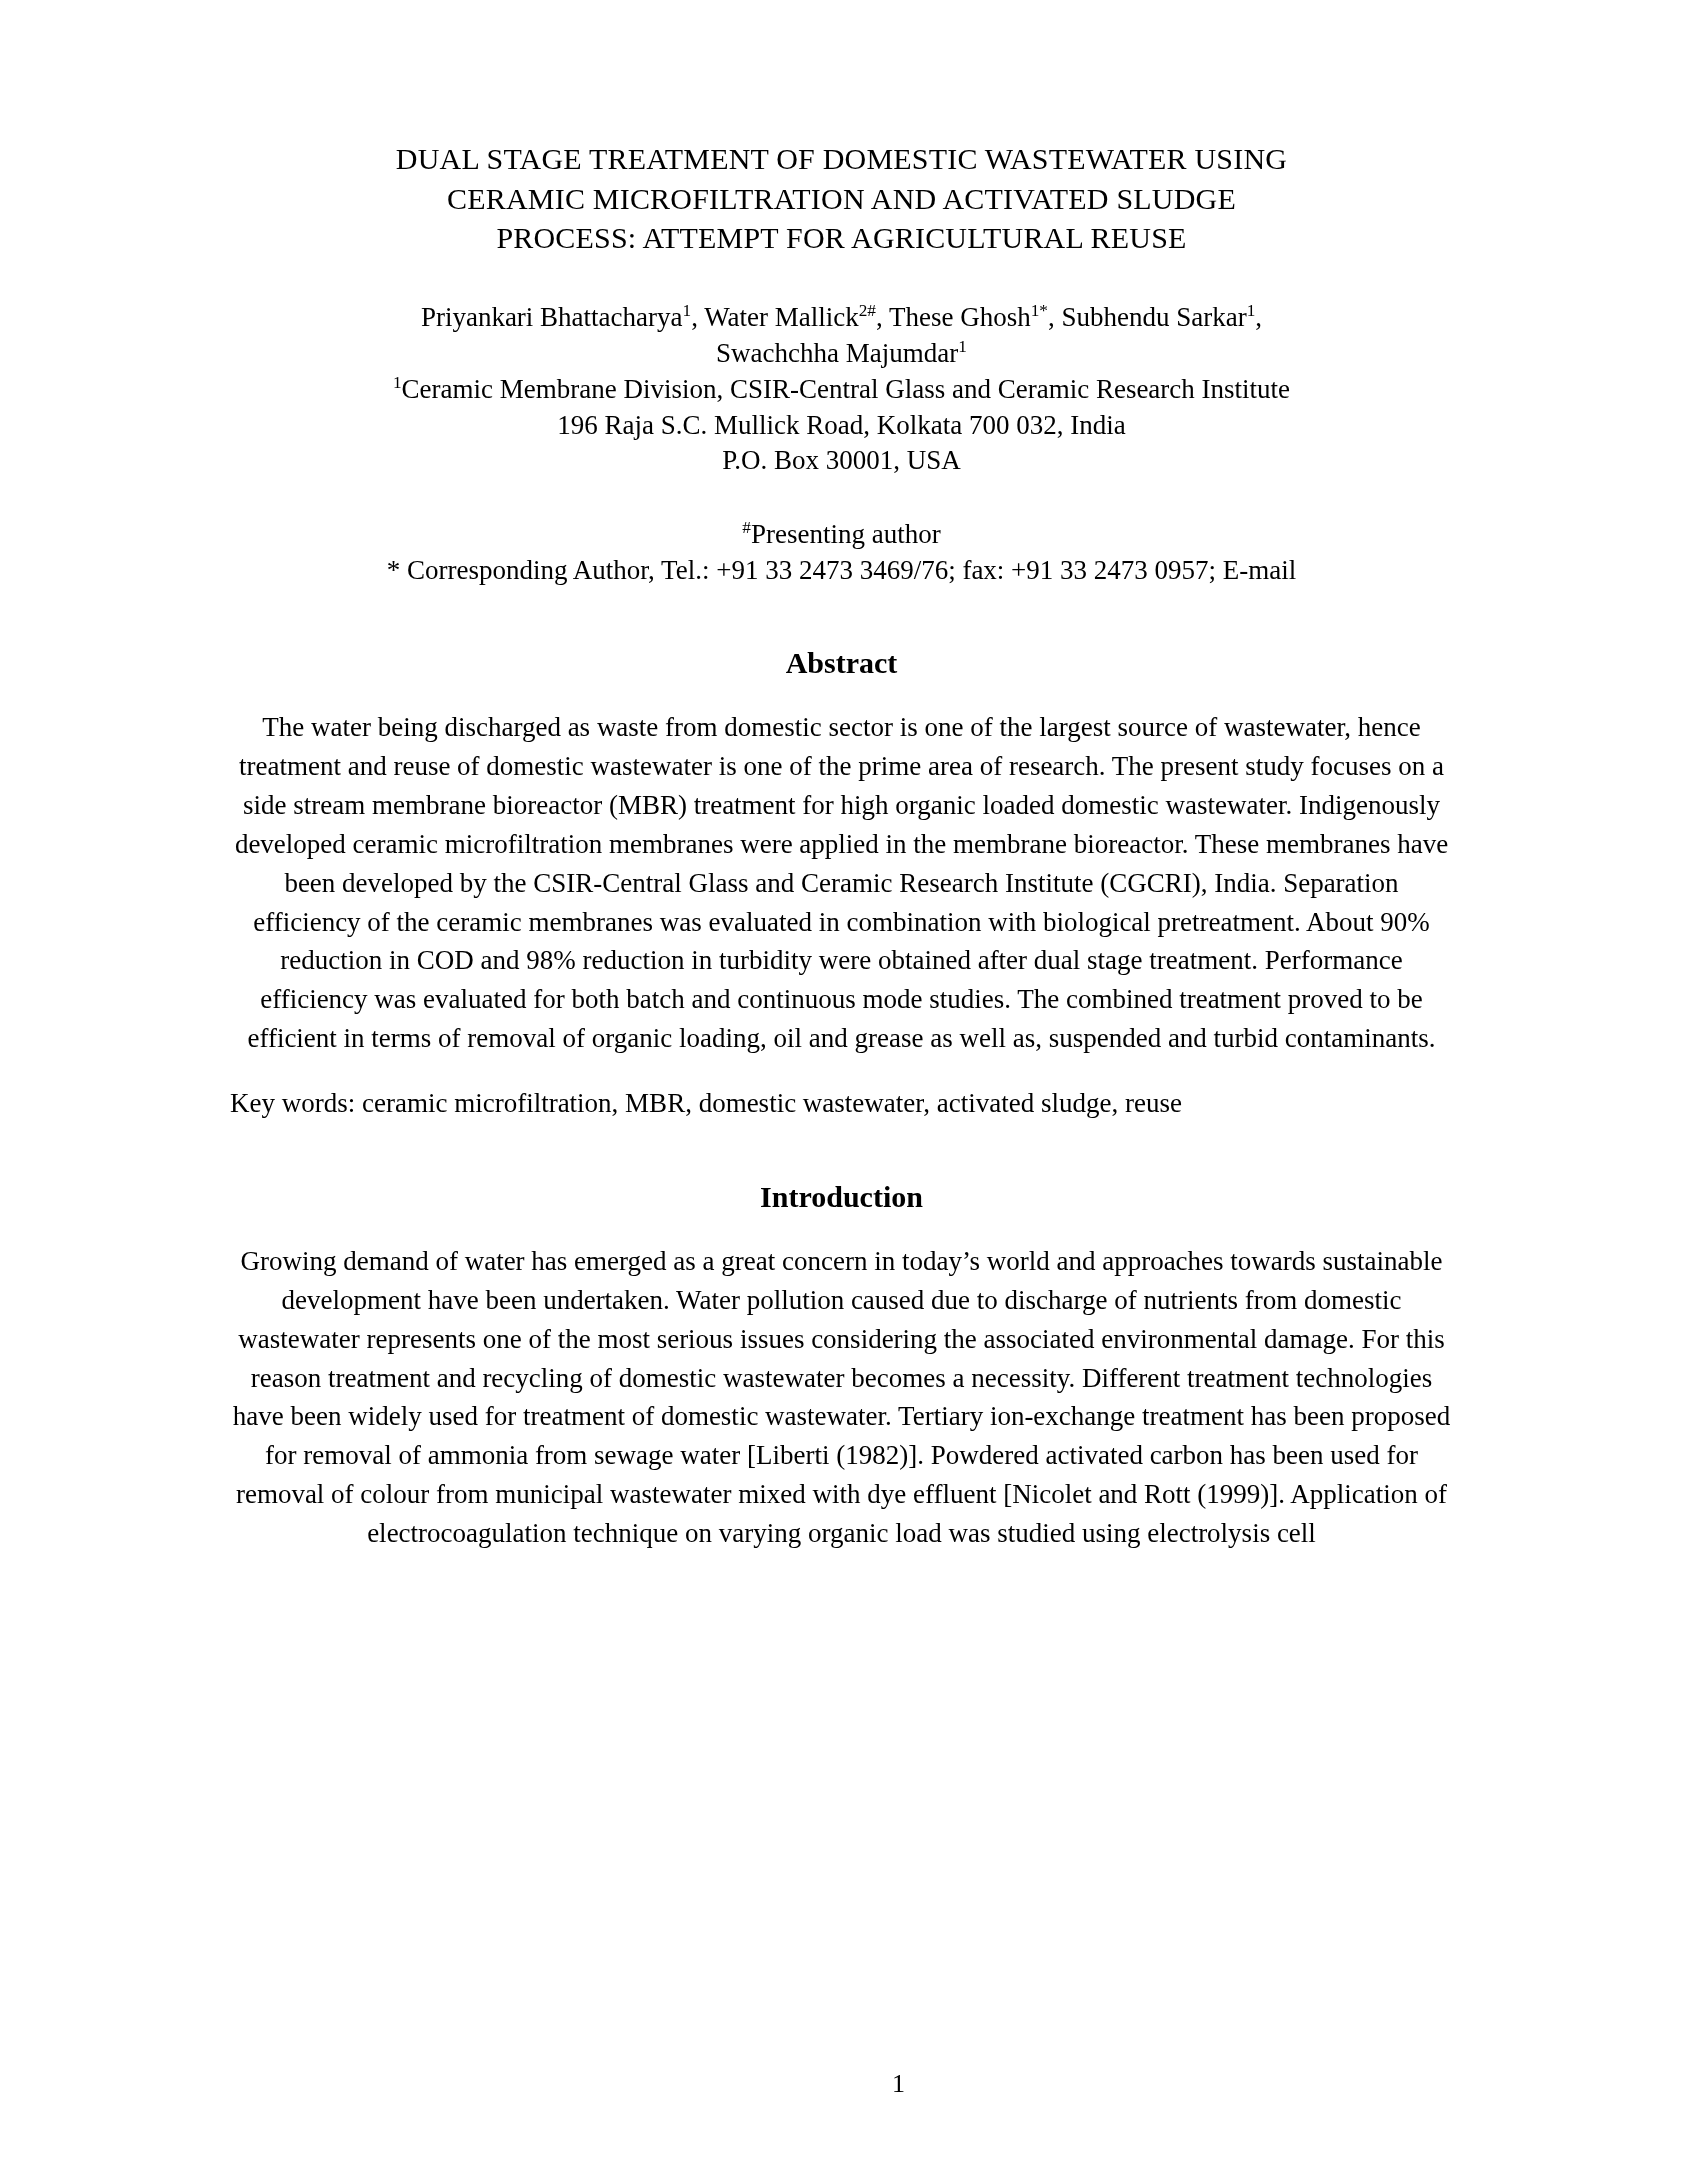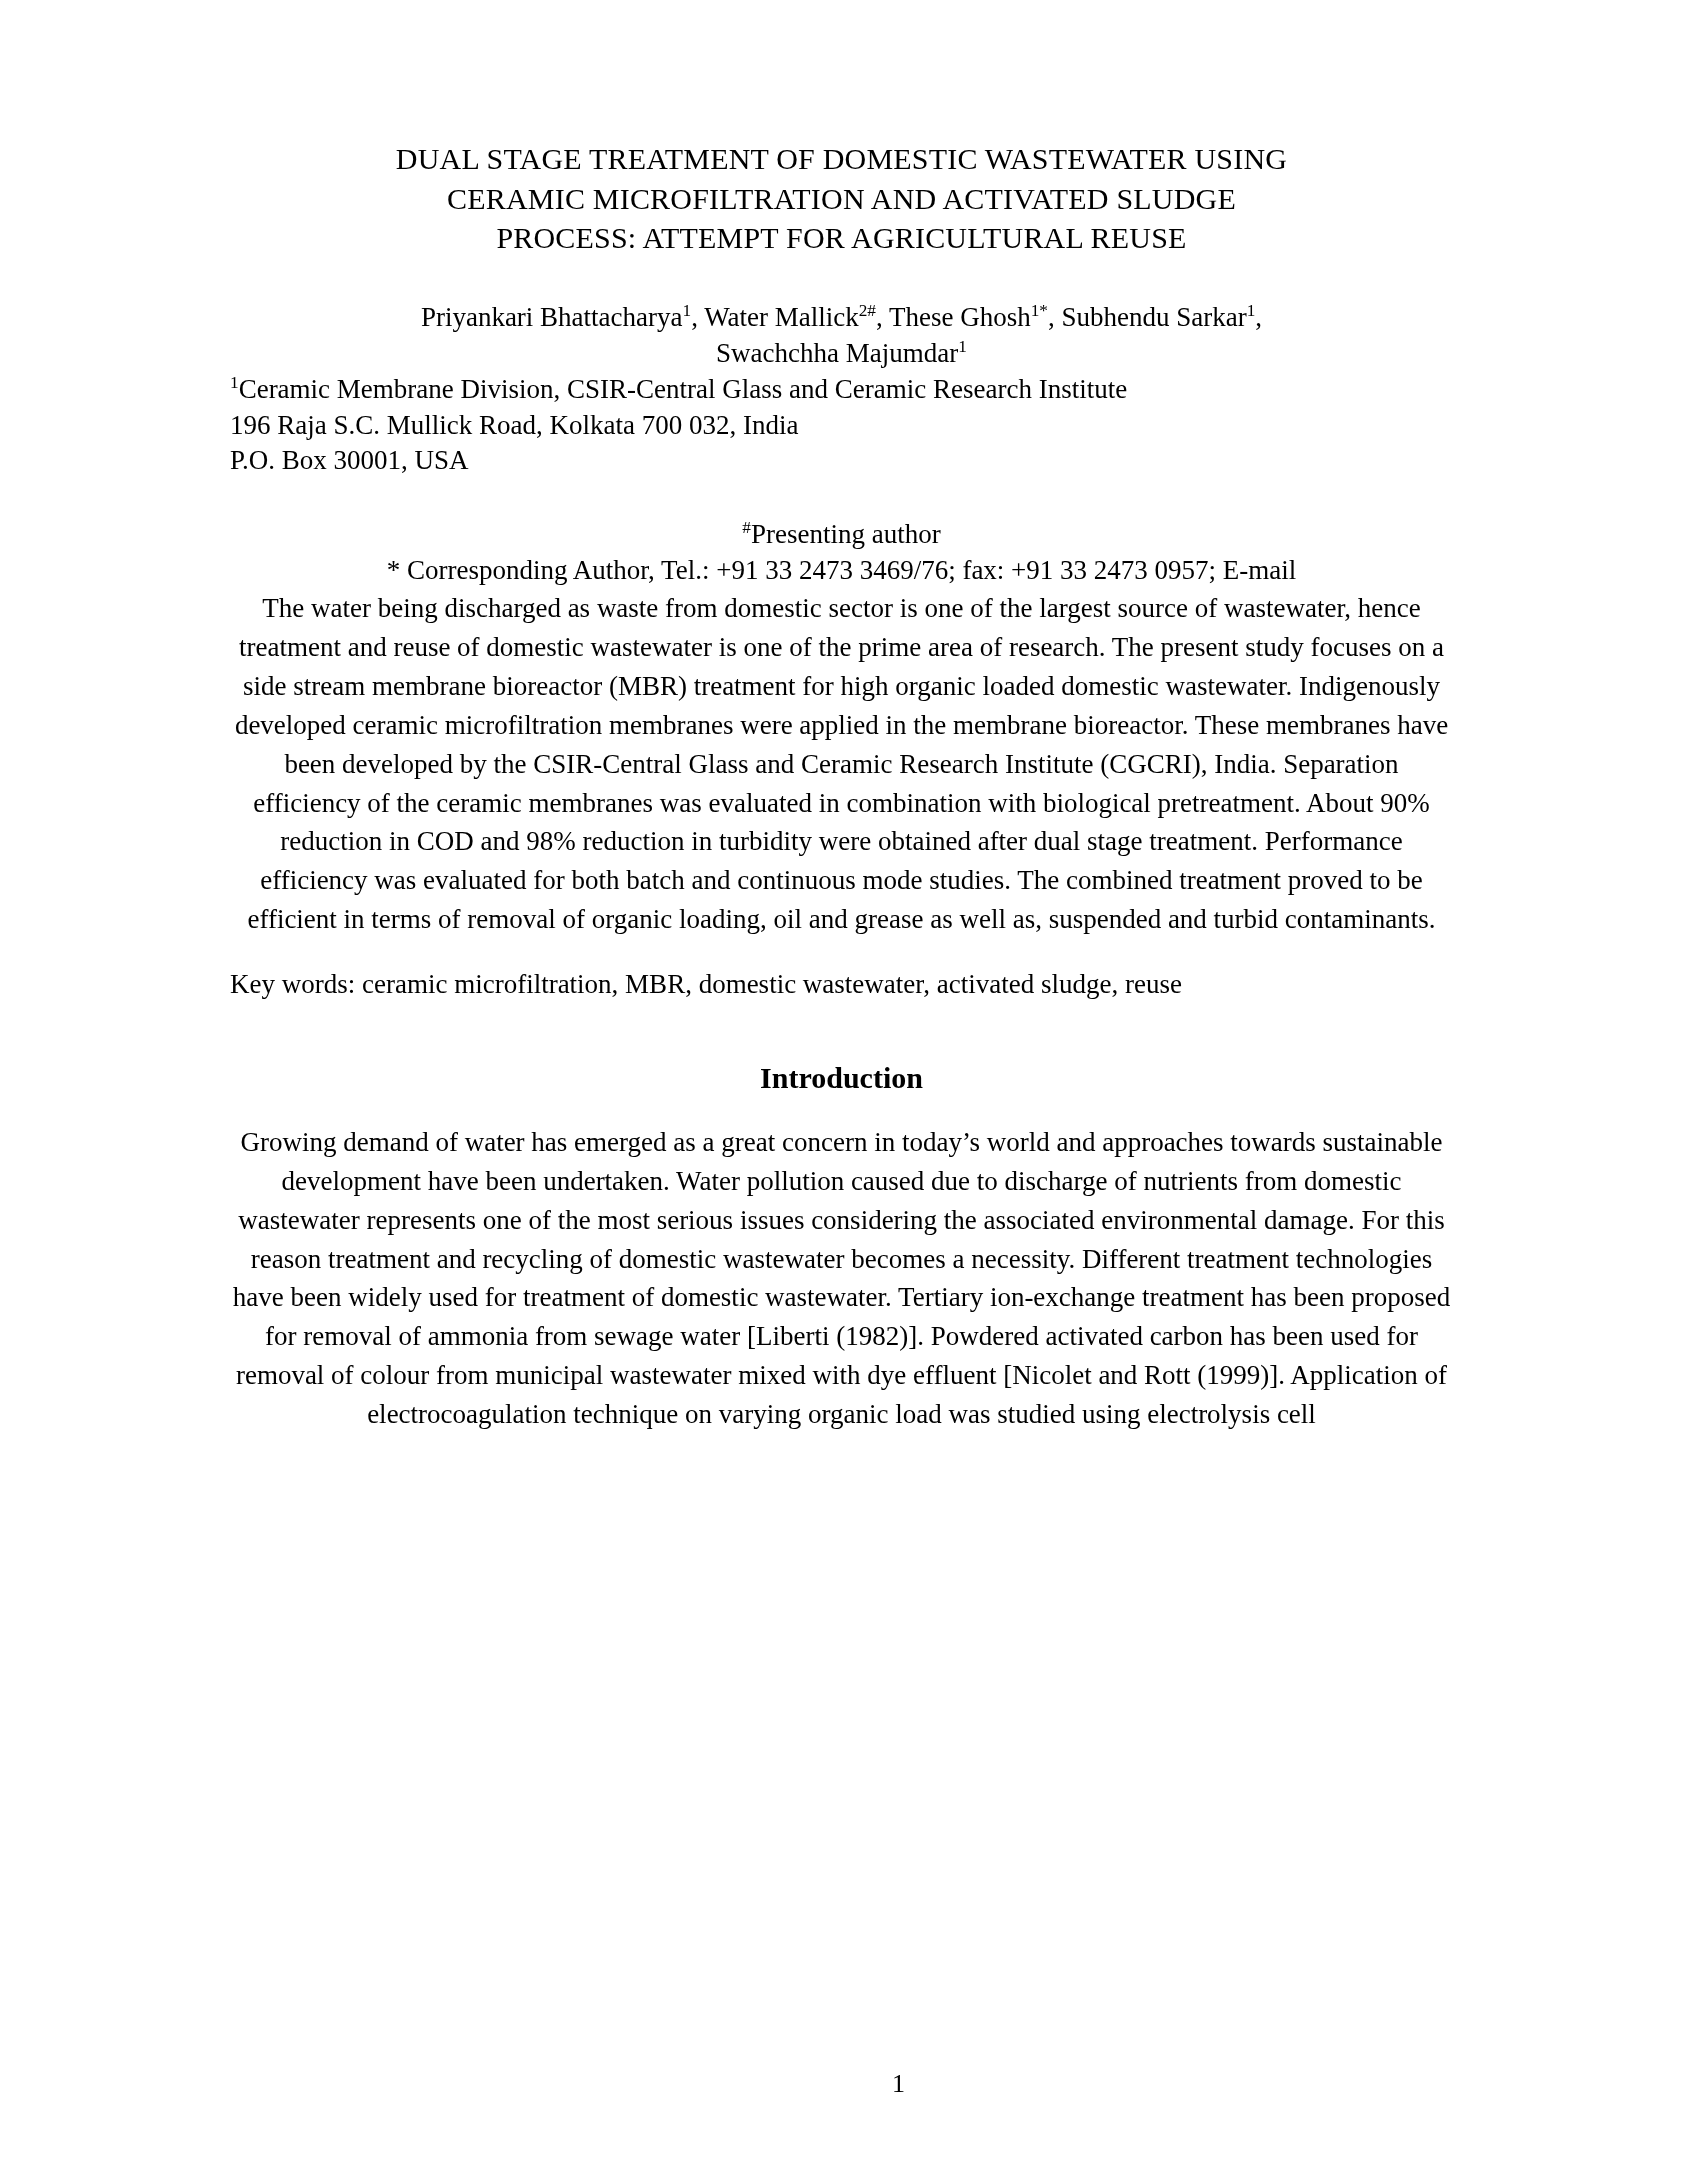--- a/index.html
+++ b/index.html
@@ -29,20 +29,21 @@
   }
   .title div { white-space: nowrap; }
   .authors {
     text-align: center;
     font-size: 27px;
     line-height: 1.33;
     margin-top: 42px;
   }
   .authors .line { display: block; }
   .affil {
+    text-align: center;
     font-size: 27px;
     line-height: 1.33;
   }
   sup {
     font-size: 0.64em;
     vertical-align: super;
     line-height: 0;
   }
   .notes {
     text-align: center;
@@ -97,20 +98,21 @@
     <div><sup>1</sup><span>Ceramic Membrane Division, CSIR-Central Glass and Ceramic Research Institute</span></div>
     <div><span>196 Raja S.C. Mullick Road, Kolkata 700 032, India</span></div>
     <div><span>P.O. Box 30001, USA</span></div>
   </div>
 
   <div class="notes">
     <div><sup>#</sup><span>Presenting author</span></div>
     <div>* Corresponding Author, Tel.: +91 33 2473 3469/76; fax: +91 33 2473 0957; E-mail</div>
   </div>
 
+  <div class="section-head">Abstract</div>
   <p class="body-par">The water being discharged as waste from domestic sector is one of the largest source of wastewater, hence treatment and reuse of domestic wastewater is one of the prime area of research. The present study focuses on a side stream membrane bioreactor (MBR) treatment for high organic loaded domestic wastewater. Indigenously developed ceramic microfiltration membranes were applied in the membrane bioreactor. These membranes have been developed by the CSIR-Central Glass and Ceramic Research Institute (CGCRI), India. Separation efficiency of the ceramic membranes was evaluated in combination with biological pretreatment. About 90% reduction in COD and 98% reduction in turbidity were obtained after dual stage treatment. Performance efficiency was evaluated for both batch and continuous mode studies. The combined treatment proved to be efficient in terms of removal of organic loading, oil and grease as well as, suspended and turbid contaminants.</p>
 
   <p class="keywords">Key words: ceramic microfiltration, MBR, domestic wastewater, activated sludge, reuse</p>
 
   <div class="section-head">Introduction</div>
   <p class="body-par">Growing demand of water has emerged as a great concern in today’s world and approaches towards sustainable development have been undertaken. Water pollution caused due to discharge of nutrients from domestic wastewater represents one of the most serious issues considering the associated environmental damage. For this reason treatment and recycling of domestic wastewater becomes a necessity. Different treatment technologies have been widely used for treatment of domestic wastewater. Tertiary ion-exchange treatment has been proposed for removal of ammonia from sewage water [Liberti (1982)].  Powdered activated carbon has been used for removal of colour from municipal wastewater mixed with dye effluent [Nicolet and Rott (1999)]. Application of electrocoagulation technique on varying organic load was studied using electrolysis cell</p>
 
   <div class="pagenum">1</div>
 </div>
 

